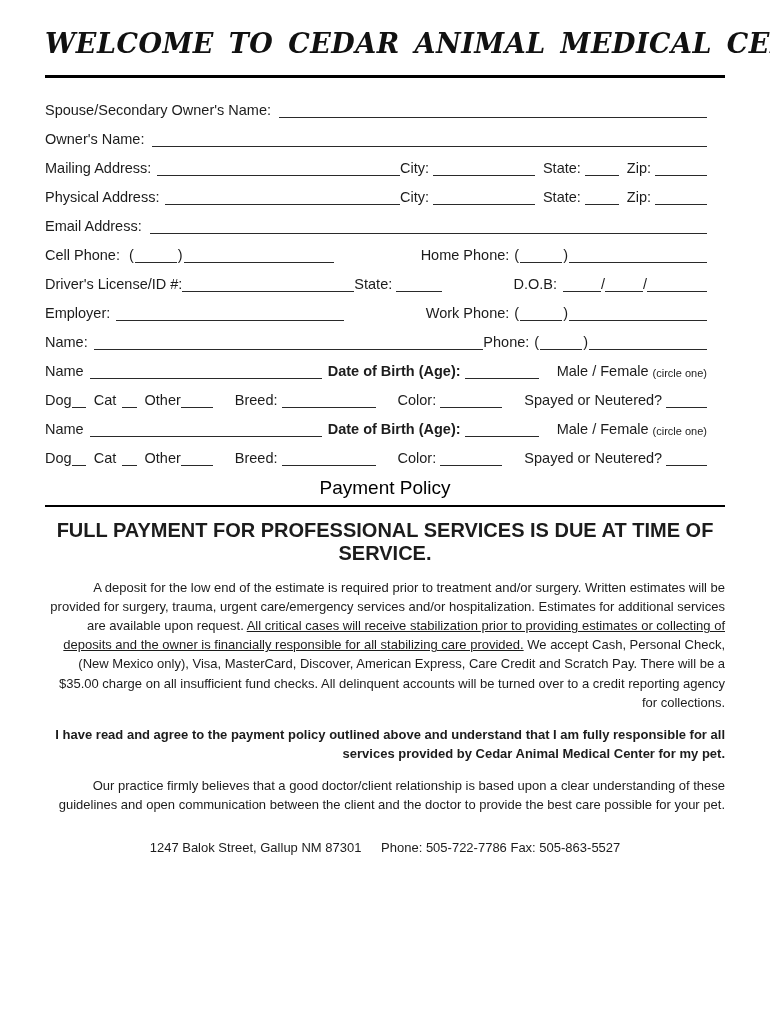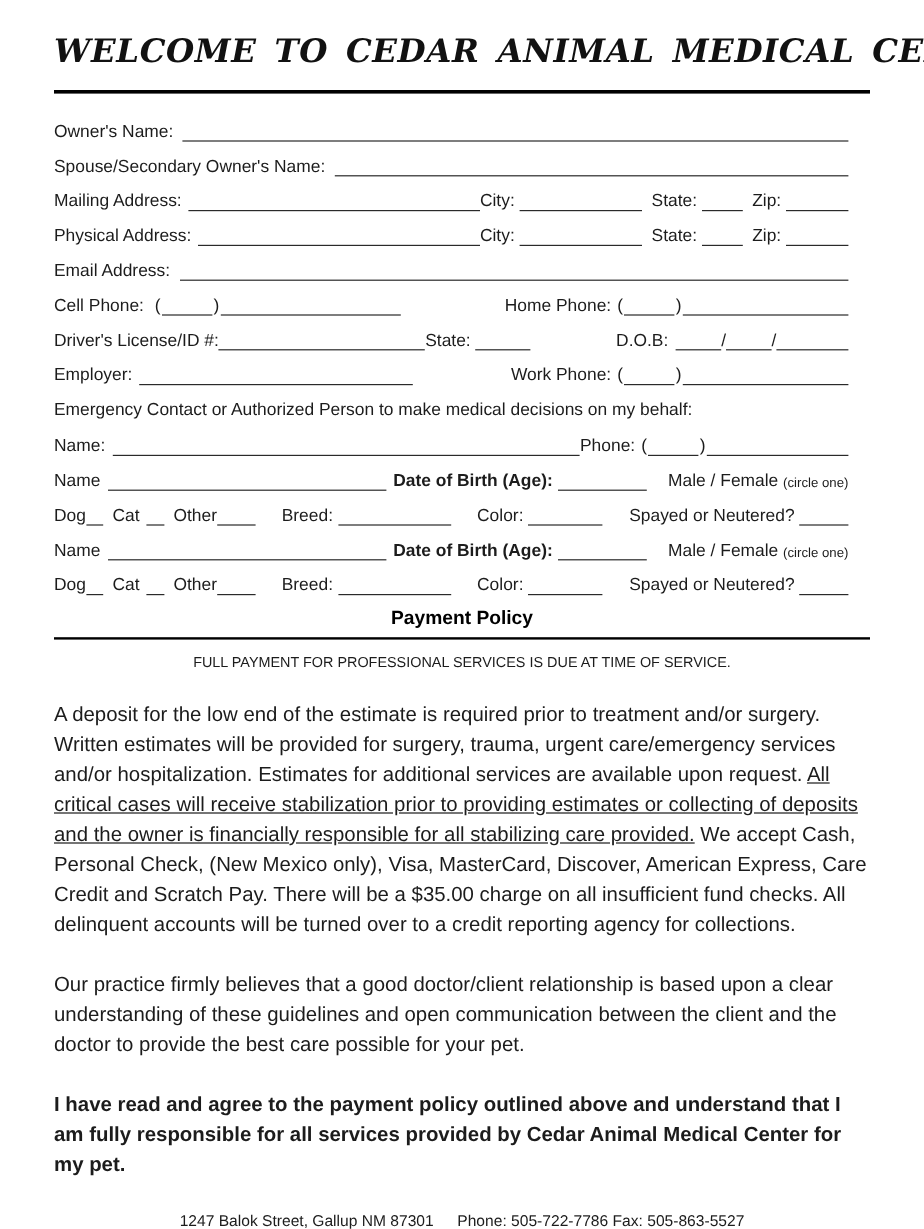--- a/index.html
+++ b/index.html
@@ -32,24 +32,24 @@
   .paren{padding:0 1px;}
 
   
   .pet-heading{
     text-align:center;font-weight:bold;font-size:14.5px;
     text-decoration:underline;margin:10px 0 26px 0;
   }
   .small{font-size:11px;}
 
   
-  .pp-heading{text-align:center;font-weight:bold;font-size:16px;margin:10px 0 6px 0;color:#000;}
+  .pp-heading{text-align:center;font-weight:normal;font-size:19px;margin:10px 0 6px 0;color:#000;}
   .pp-rule{border:none;border-top:2.5px solid #000;margin:0 0 12px 0;}
-  .pp-subhead{text-align:center;font-weight:normal;font-size:12px;margin-bottom:4px;}
-  .para{font-size:17px;line-height:1.47;margin-top:25px;text-align:left;}
+  .pp-subhead{text-align:center;font-weight:bold;font-size:20px;margin-bottom:4px;}
+  .para{font-size:13px;line-height:1.47;margin-top:13px;text-align:right;}
   .para .u{text-decoration:underline;}
   .para.bold{font-weight:bold;}
 
   
   .sig-row{display:flex;align-items:flex-end;margin-top:16px;font-weight:bold;font-size:14.5px;}
 
   
   .footer{margin-top:24px;text-align:center;font-size:13px;line-height:1.55;}
   .footer .gap{display:inline-block;margin-left:16px;}
 </style>
@@ -57,26 +57,26 @@
 <body>
 
 <div class="page">
 
   <div class="title">WELCOME TO CEDAR ANIMAL MEDICAL CENTER</div>
   <hr class="title-rule">
 
   <div class="form-area">
 
     <div class="row">
+      <span class="lbl">Spouse/Secondary Owner's Name:</span>
+      <span class="blank grow g8"></span>
+    </div>
+
+    <div class="row">
       <span class="lbl">Owner's Name:</span>
-      <span class="blank grow g8"></span>
-    </div>
-
-    <div class="row">
-      <span class="lbl">Spouse/Secondary Owner's Name:</span>
       <span class="blank grow g8"></span>
     </div>
 
     <div class="row">
       <span class="lbl">Mailing Address:</span>
       <span class="blank grow g6"></span>
       <span class="lbl">City:</span>
       <span class="blank g4" style="width:102px"></span>
       <span class="lbl g8">State:</span>
       <span class="blank g4" style="width:34px"></span>
@@ -132,23 +132,20 @@
       <span class="lbl">Employer:</span>
       <span class="blank g6" style="width:228px"></span>
       <span class="spacer"></span>
       <span class="lbl">Work Phone:</span>
       <span class="lbl paren g4">(</span>
       <span class="blank" style="width:42px"></span>
       <span class="lbl paren">)</span>
       <span class="blank" style="width:138px"></span>
     </div>
 
-    <div class="row" style="margin-bottom:12px">
-      <span class="lbl">Emergency Contact or Authorized Person to make medical decisions on my behalf:</span>
-    </div>
 
     <div class="row">
       <span class="lbl">Name:</span>
       <span class="blank grow g6"></span>
       <span class="lbl">Phone:</span>
       <span class="lbl paren g4">(</span>
       <span class="blank" style="width:42px"></span>
       <span class="lbl paren">)</span>
       <span class="blank" style="width:118px"></span>
     </div>
@@ -206,23 +203,23 @@
 
   </div>
 
   <div>
     <div class="pp-heading">Payment Policy</div>
     <hr class="pp-rule">
     <div class="pp-subhead">FULL PAYMENT FOR PROFESSIONAL SERVICES IS DUE AT TIME OF SERVICE.</div>
 
     <div class="para"><span>A deposit for the low end of the estimate is required prior to treatment and/or surgery.  Written estimates will be provided for surgery, trauma, urgent care/emergency services and/or hospitalization.  Estimates for additional services are available upon request. </span><span class="u">All critical cases will receive stabilization prior to providing estimates or collecting of deposits and the owner is financially responsible for all stabilizing care provided.</span><span>  We accept Cash, Personal Check, (New Mexico only), Visa, MasterCard, Discover, American Express, Care Credit and Scratch Pay.  There will be a $35.00 charge on all insufficient fund checks.  All delinquent accounts will be turned over to a credit reporting agency for collections.</span></div>
 
+    <div class="para bold">I have read and agree to the payment policy outlined above and understand that I am fully responsible for all services provided by Cedar Animal Medical Center for my pet.</div>
+
     <div class="para">Our practice firmly believes that a good doctor/client relationship is based upon a clear understanding of these guidelines and open communication between the client and the doctor to provide the best care possible for your pet.</div>
-
-    <div class="para bold">I have read and agree to the payment policy outlined above and understand that I am fully responsible for all services provided by Cedar Animal Medical Center for my pet.</div>
 
   </div>
 
   <div class="footer">
     <div>
       <span>1247 Balok Street, Gallup NM 87301</span>
       <span class="gap">Phone: 505-722-7786 Fax: 505-863-5527</span>
     </div>
   </div>
 

